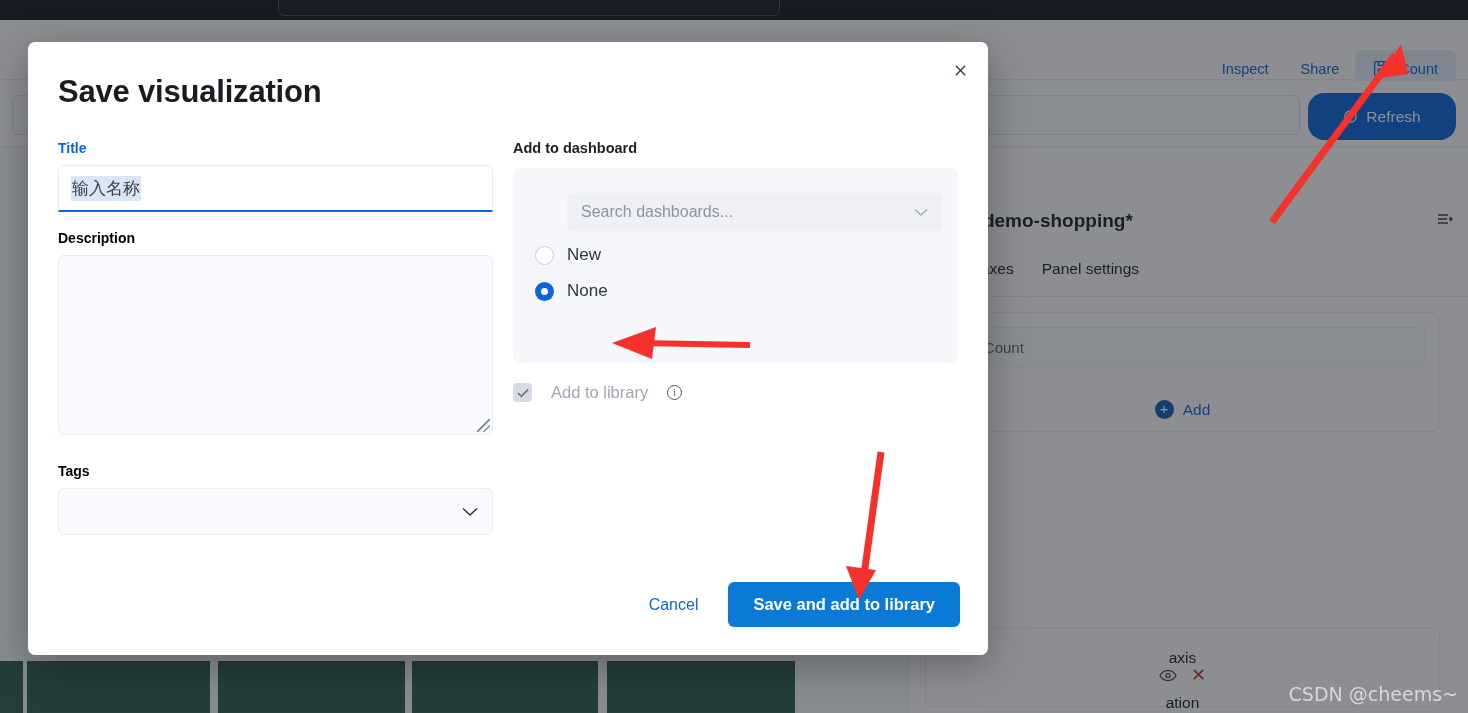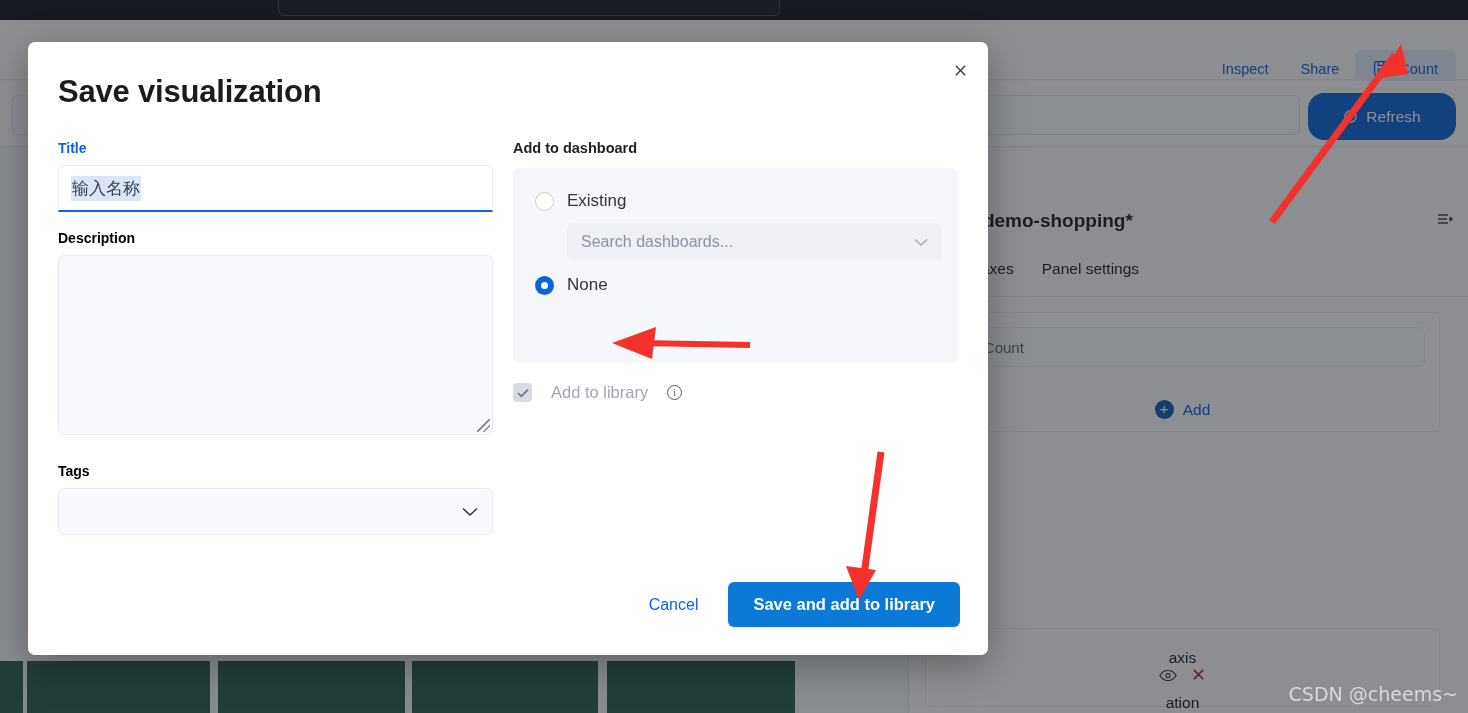--- a/index.html
+++ b/index.html
@@ -357,29 +357,29 @@
           <svg width="16" height="10" viewBox="0 0 16 10" fill="none" stroke="#2b2f38" stroke-width="1.4">
               <path d="M1 1.5L8 8l7-6.5"></path>
             </svg>
         </div>
       </div>
 
       <div class="col-right">
         <span class="lbl-strong">Add to dashboard</span>
 
         <div class="panel">
-          <div class="radio-row">
-            <span class="radio"></span>
-            <span class="radio-label">Existing</span>
-          </div>
           <div class="sub-select">
             <span>Search dashboards...</span>
             <svg width="14" height="9" viewBox="0 0 14 9" fill="none" stroke="#a2a8b5" stroke-width="1.3">
                 <path d="M1 1.5L7 7l6-5.5"></path>
               </svg>
+          </div>
+          <div class="radio-row">
+            <span class="radio"></span>
+            <span class="radio-label">New</span>
           </div>
           <div class="radio-row" style="margin-top:6px;">
             <span class="radio on"></span>
             <span class="radio-label">None</span>
           </div>
         </div>
 
         <div class="lib-row">
           <span class="cbx">
             <svg width="12" height="10" viewBox="0 0 12 10" fill="none" stroke="#6b7280" stroke-width="1.6">

